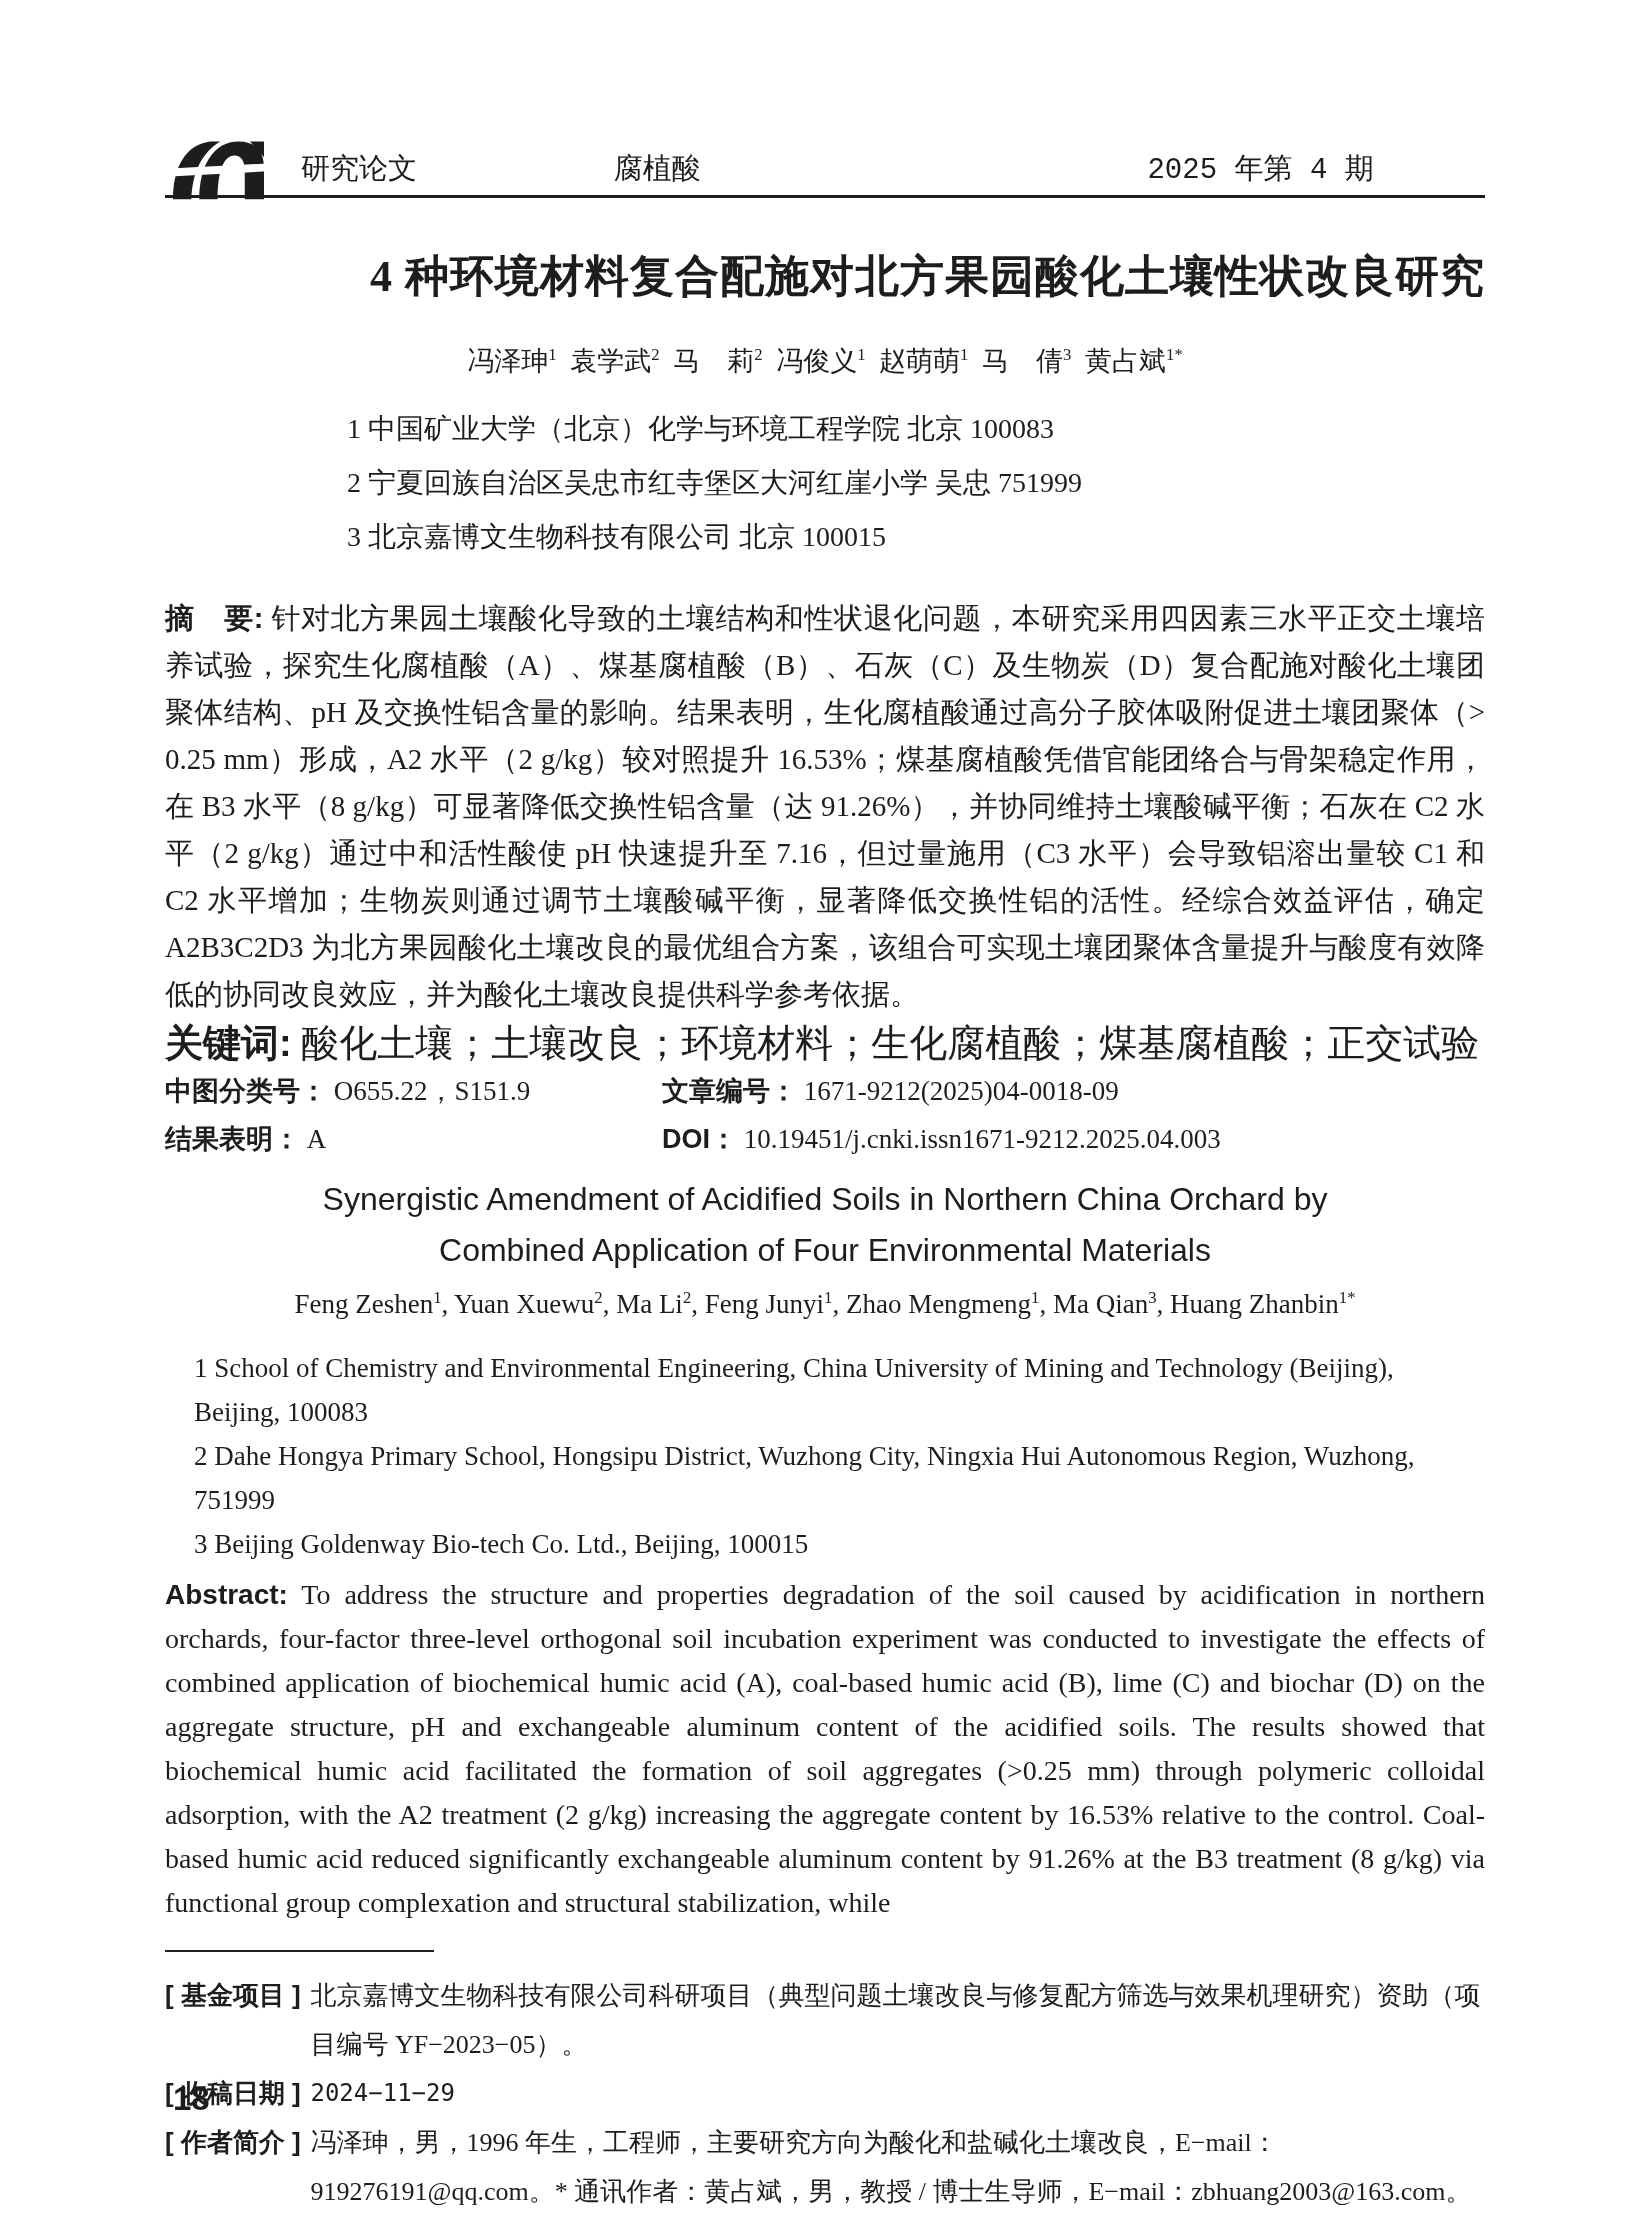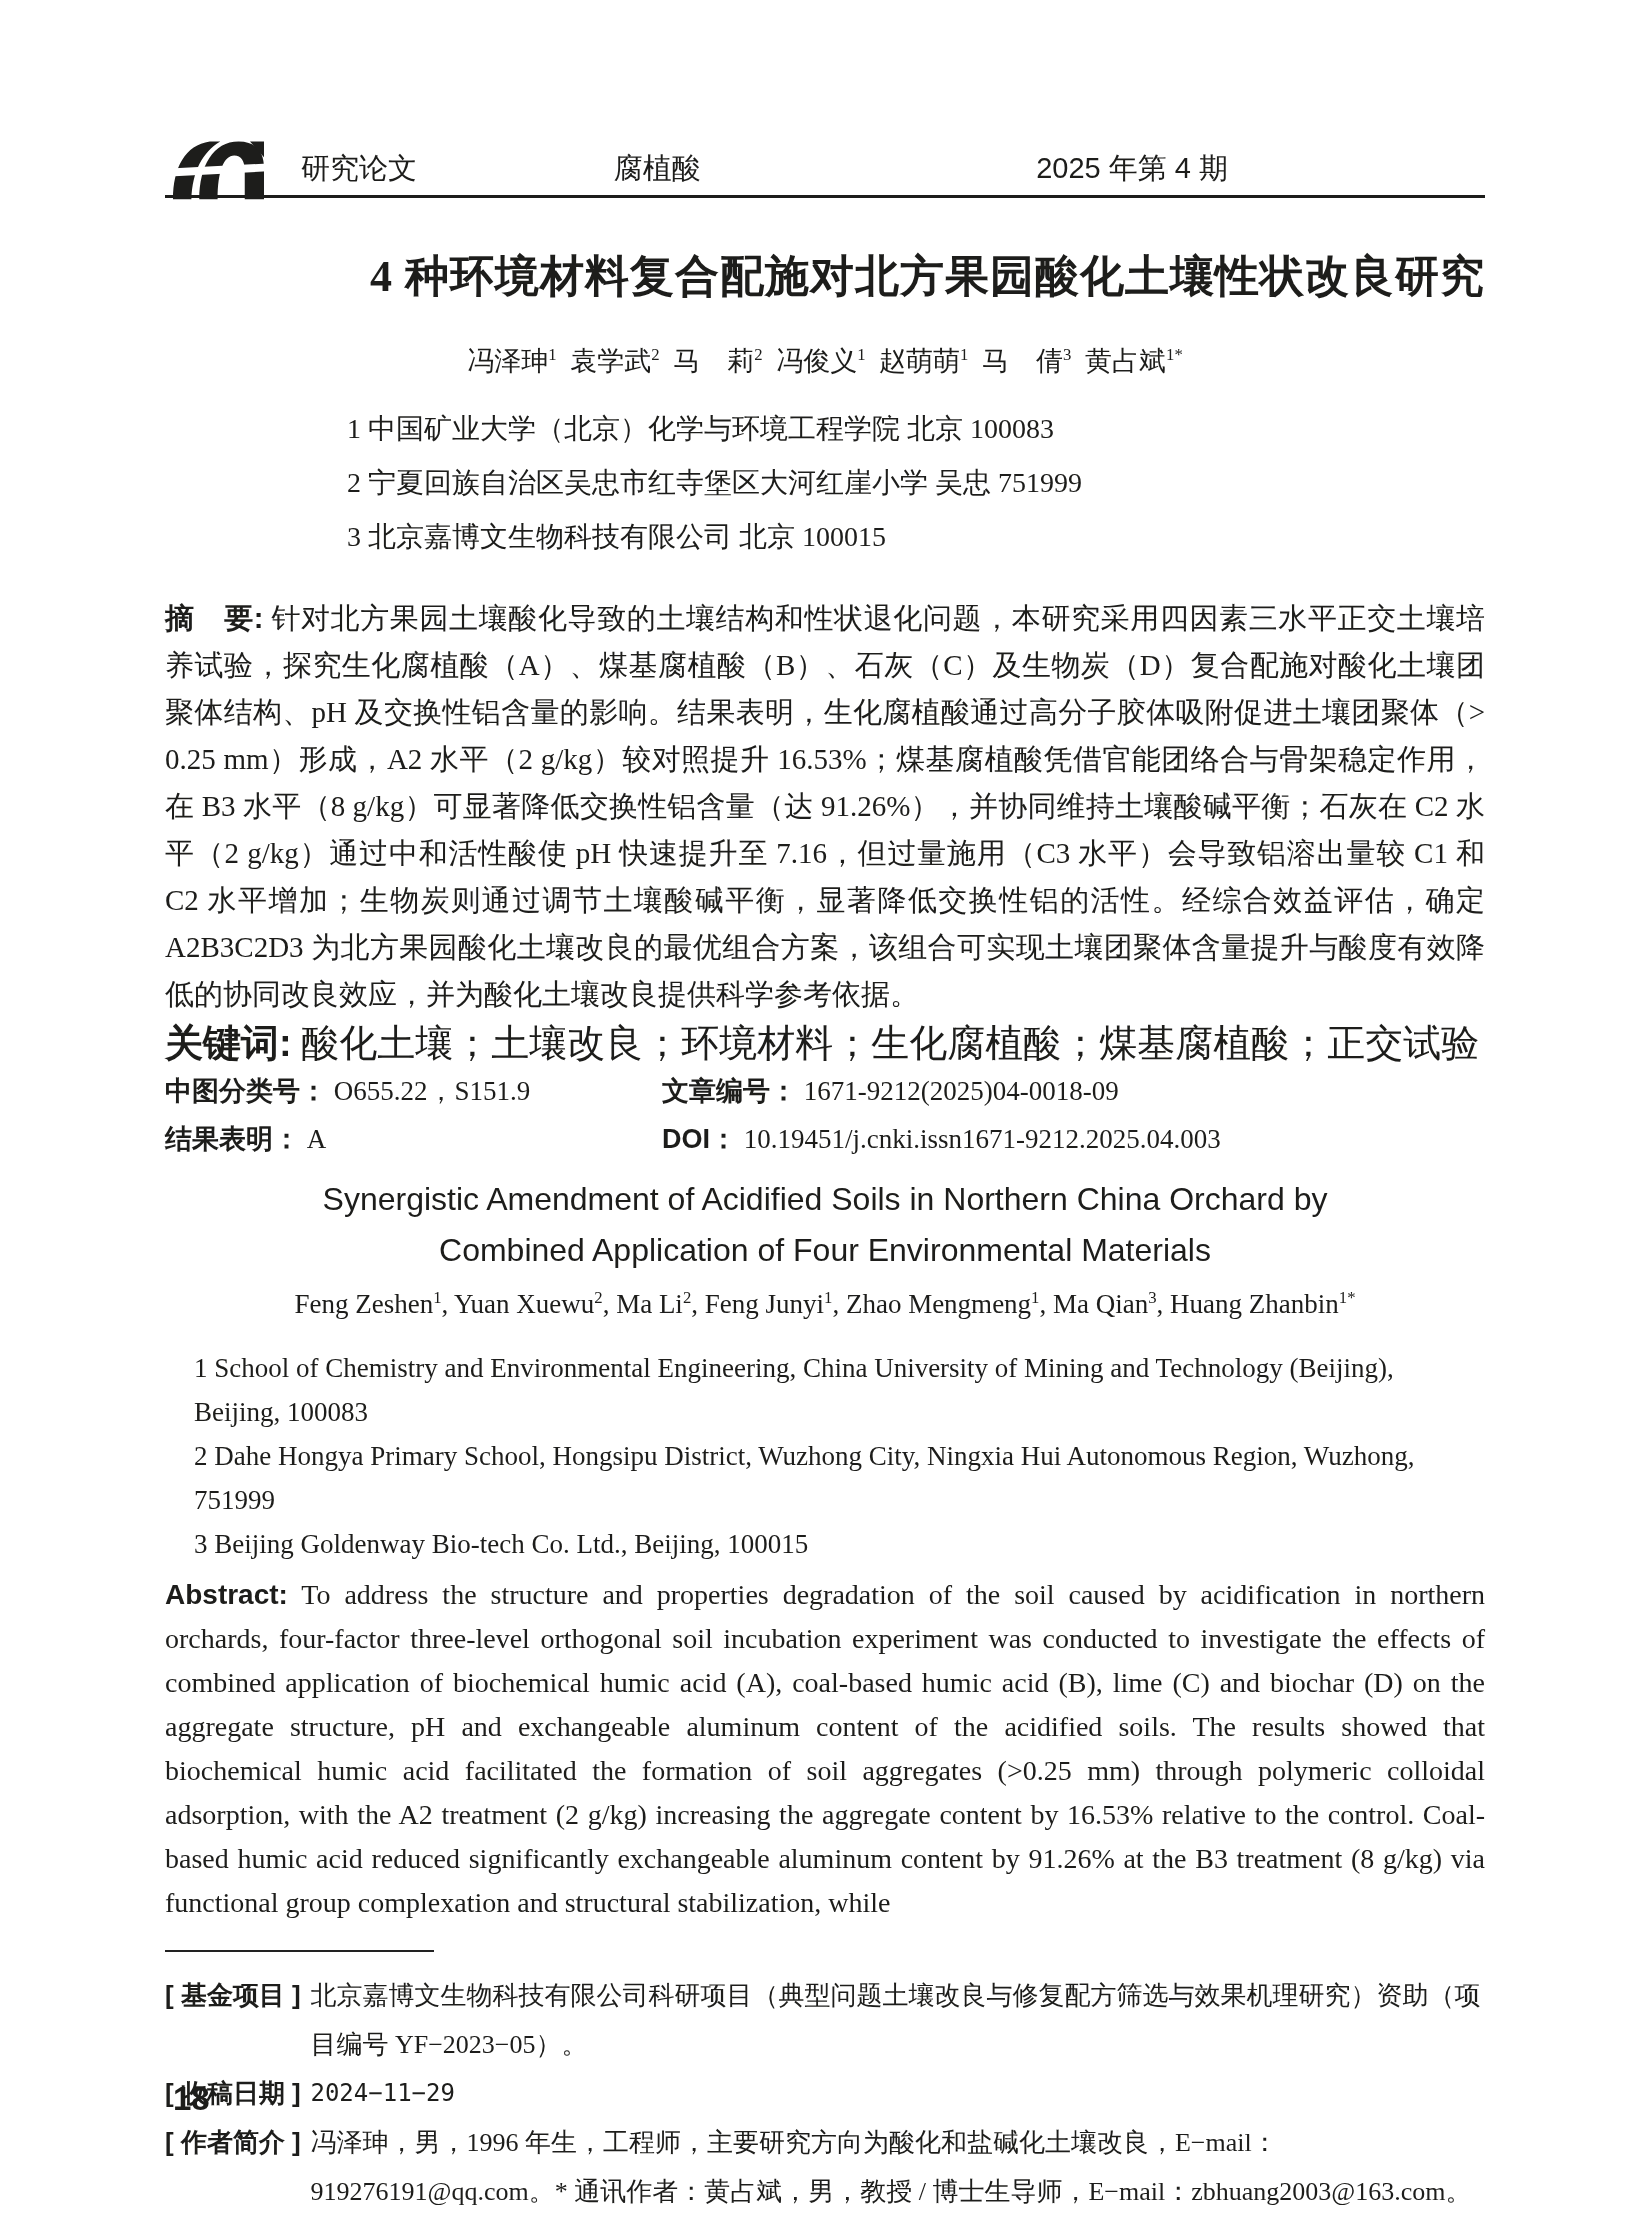--- a/index.html
+++ b/index.html
@@ -7,25 +7,25 @@
     width:1651px; height:2223px; position:relative;
     background:#ffffff; color:#1d1d1b; overflow:hidden;
     font-family:"Liberation Serif","DejaVu Serif",serif;
   }
   .content { position:absolute; left:165px; width:1320px; top:0; }
 
   
   .header {
     margin-top:113px; border-bottom:3.9px solid #1d1d1b; padding-bottom:5.8px;
     display:flex; align-items:flex-end;
-    font-family:Liberation Sans, sans-serif; font-size:29px;
+    font-family:Liberation Mono, monospace; font-size:29px;
   }
   .header-left { width:34%; display:flex; align-items:flex-end; gap:29px; }
   .header-center { width:32%; }
-  .header-right { width:34%; text-align:left;margin-top:36px; }
+  .header-right { width:34%; text-align:center;margin-top:36px; }
   .logo-svg { width:107px; height:70px; margin-bottom:-11.6px; display:block; }
 
   
   .title-cn {
     margin-top:49px; text-align:right; font-size:44px; font-weight:700;
     letter-spacing:1px;
   }
   .authors-cn { margin-top:37px; text-align:center; font-size:27px; }
   .authors-cn .author { margin:0 6.8px; }
   sup { font-size:0.62em; }

